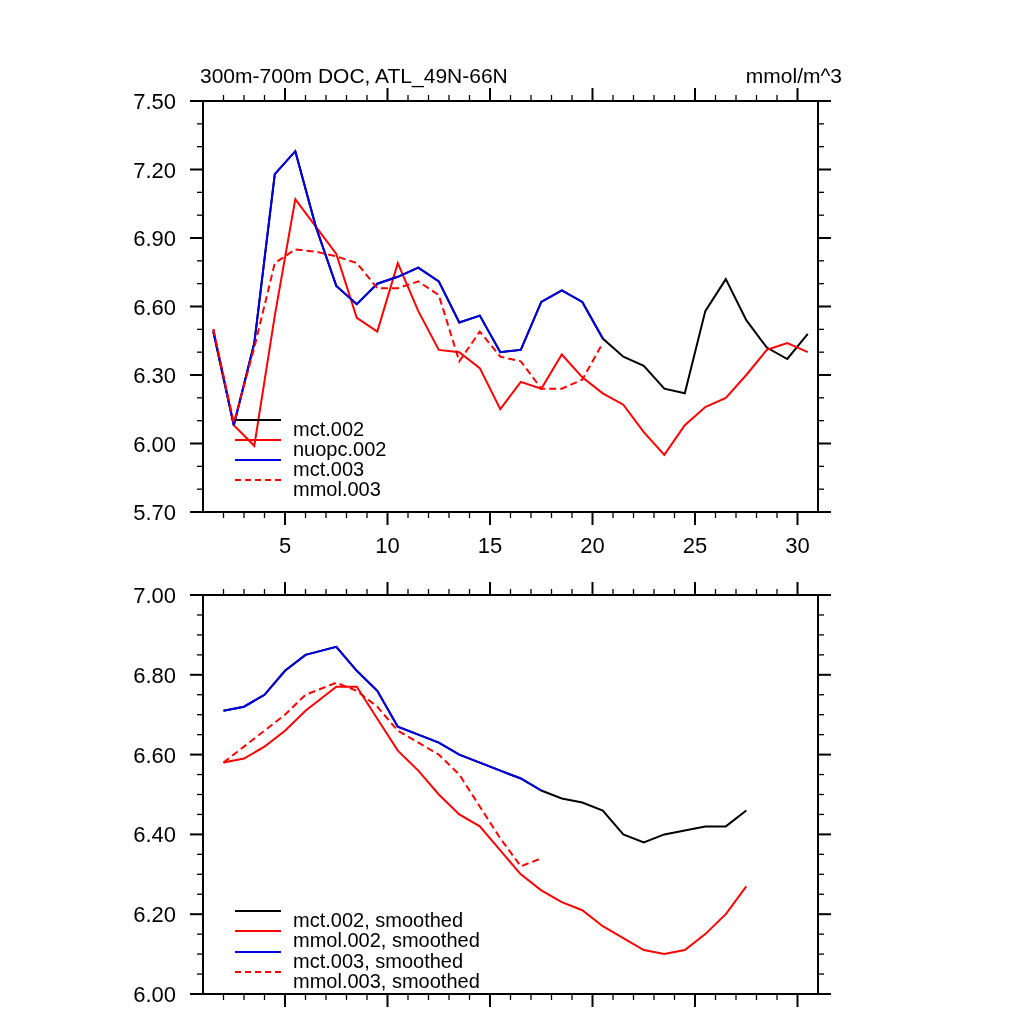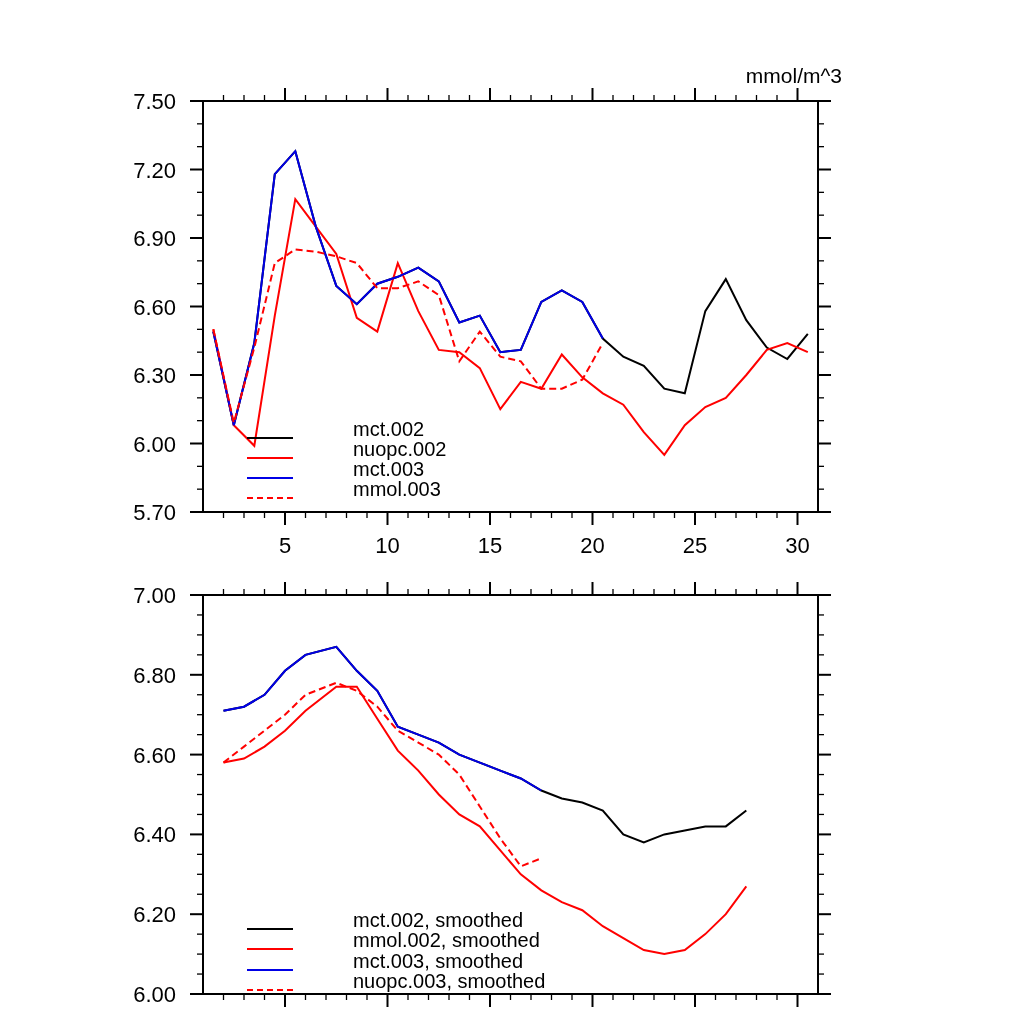--- a/index.html
+++ b/index.html
@@ -4,21 +4,21 @@
 <style>
   html,body{margin:0;padding:0;background:#ffffff;}
   .figure{
     position:relative;width:1024px;height:1024px;background:#ffffff;
     font-family:"Liberation Sans", sans-serif;color:#000;overflow:hidden;
   }
   #plot-svg{position:absolute;left:0;top:0;}
   .chart-title{position:absolute;left:200px;top:64px;font-size:21px;white-space:nowrap;}
   .units-label{position:absolute;right:182px;top:64px;font-size:21px;white-space:nowrap;}
   .legend{position:absolute;left:235px;}
-  .legend-row{position:absolute;left:12px;height:20px;display:flex;align-items:flex-end;white-space:nowrap;gap:48px;}
+  .legend-row{position:absolute;left:0;height:20px;display:flex;align-items:flex-start;white-space:nowrap;}
   .key{display:inline-block;width:46px;height:0;border-top:2px solid #000;margin-right:12px;flex:0 0 auto;}
   .legend-label{font-size:20px;line-height:20px;}
   
   .lt0{top:419px}.lt1{top:439px}.lt2{top:459px}.lt3{top:479px}
   .lb0{top:910px}.lb1{top:930px}.lb2{top:951px}.lb3{top:971px}
 </style>
 </head>
 <body>
 
 <div class="figure">
@@ -247,20 +247,21 @@
         <line x1="818" y1="994" x2="831" y2="994" stroke="#000000" stroke-width="2"></line>
         <text x="176" y="1002" text-anchor="end" font-size="22" fill="#000000">6.00</text>
         <rect x="203" y="595" width="615" height="399" fill="none" stroke="#000000" stroke-width="2"></rect>
         <polyline points="223.5,710.7 244.0,706.7 264.5,694.8 285.0,670.8 305.5,654.9 336.3,646.9 356.8,670.8 377.3,690.8 397.8,726.7 418.3,734.6 438.8,742.6 459.3,754.6 479.8,762.6 500.3,770.6 520.8,778.5 541.3,790.5 561.8,798.5 582.3,802.5 602.8,810.5 623.3,834.4 643.8,842.4 664.3,834.4 684.8,830.4 705.3,826.4 725.8,826.4 746.3,810.5" fill="none" stroke="#000000" stroke-width="2" stroke-linejoin="miter"></polyline>
         <polyline points="223.5,762.6 244.0,758.6 264.5,746.6 285.0,730.7 305.5,710.7 336.3,686.8 356.8,686.8 377.3,718.7 397.8,750.6 418.3,770.6 438.8,794.5 459.3,814.4 479.8,826.4 500.3,850.4 520.8,874.3 541.3,890.3 561.8,902.2 582.3,910.2 602.8,926.2 623.3,938.1 643.8,950.1 664.3,954.1 684.8,950.1 705.3,934.1 725.8,914.2 746.3,886.3" fill="none" stroke="#ff0000" stroke-width="2" stroke-linejoin="miter"></polyline>
         <polyline points="223.5,710.7 244.0,706.7 264.5,694.8 285.0,670.8 305.5,654.9 336.3,646.9 356.8,670.8 377.3,690.8 397.8,726.7 418.3,734.6 438.8,742.6 459.3,754.6 479.8,762.6 500.3,770.6 520.8,778.5 541.3,790.5" fill="none" stroke="#0000e6" stroke-width="2" stroke-linejoin="miter"></polyline>
         <polyline points="223.5,762.6 244.0,746.6 264.5,730.7 285.0,714.7 305.5,694.8 336.3,682.8 356.8,690.8 377.3,706.7 397.8,730.7 418.3,742.6 438.8,754.6 459.3,774.6 479.8,806.5 500.3,838.4 520.8,866.3 541.3,858.3" fill="none" stroke="#ff0000" stroke-width="2" stroke-linejoin="miter" stroke-dasharray="7 4"></polyline>
       </g>
     </svg>
 
+  <div class="chart-title">300m-700m DOC, ATL_49N-66N</div>
   <div class="units-label">mmol/m^3</div>
 
   <div class="legend">
     <div class="legend-row lt0">
       <span class="key" style="border-top-color: rgb(0, 0, 0); border-top-style: solid;"></span>
       <span class="legend-label">mct.002</span>
     </div>
     <div class="legend-row lt1">
       <span class="key" style="border-top-color: rgb(255, 0, 0); border-top-style: solid;"></span>
       <span class="legend-label">nuopc.002</span>
@@ -283,16 +284,16 @@
     <div class="legend-row lb1">
       <span class="key" style="border-top-color: rgb(255, 0, 0); border-top-style: solid;"></span>
       <span class="legend-label">mmol.002, smoothed</span>
     </div>
     <div class="legend-row lb2">
       <span class="key" style="border-top-color: rgb(0, 0, 230); border-top-style: solid;"></span>
       <span class="legend-label">mct.003, smoothed</span>
     </div>
     <div class="legend-row lb3">
       <span class="key" style="border-top-color: rgb(255, 0, 0); border-top-style: dashed;"></span>
-      <span class="legend-label">nuopc.003, smoothed</span>
+      <span class="legend-label">mmol.003, smoothed</span>
     </div>
   </div>
 </div>
 
 </body></html>

